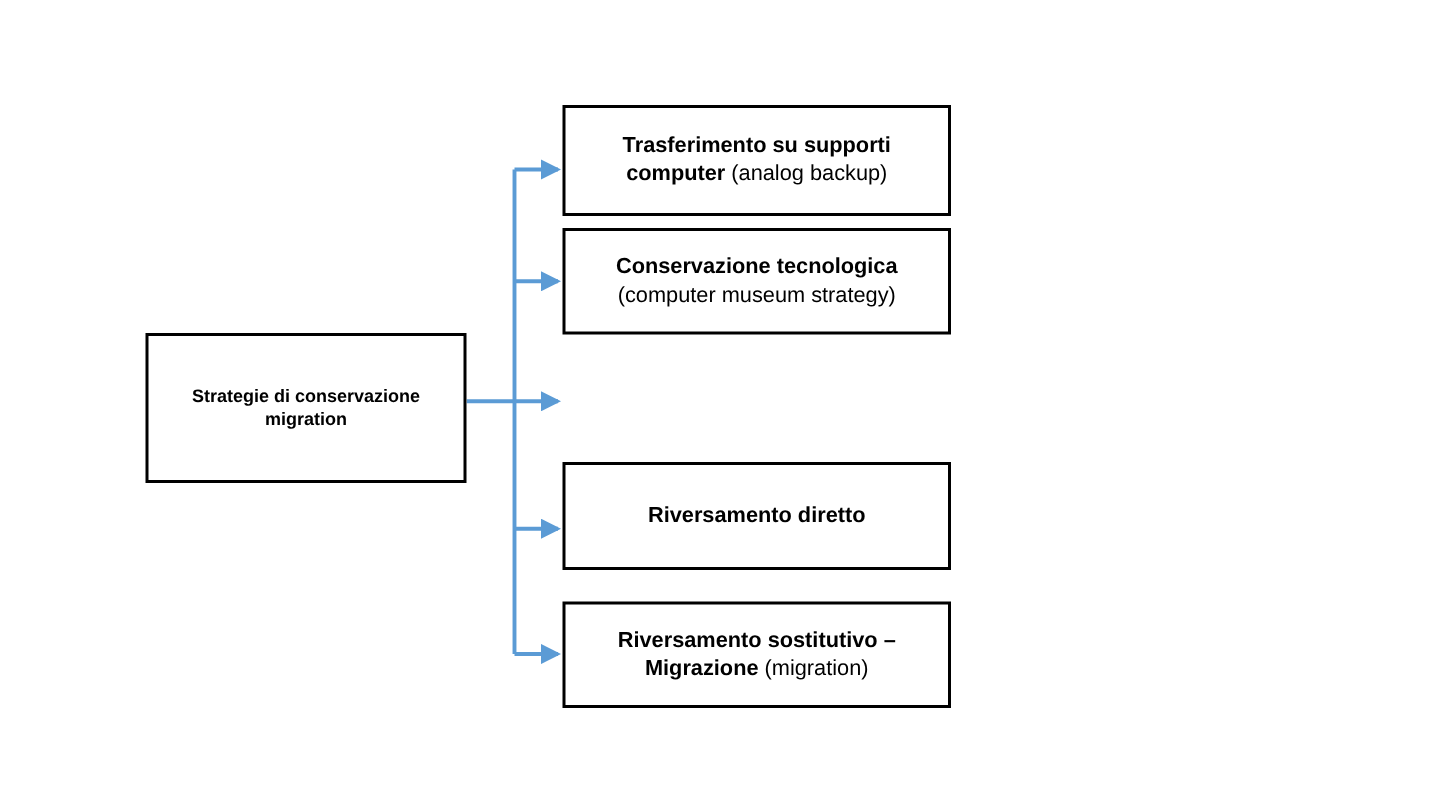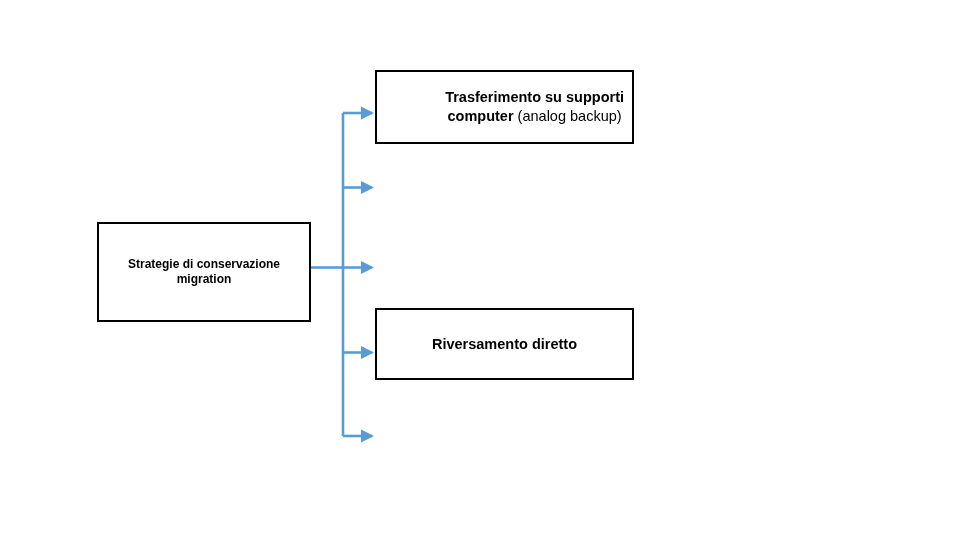--- a/index.html
+++ b/index.html
@@ -76,21 +76,21 @@
 
   
   .child-box {
     left: 375px;
     width: 259px;
   }
   .child-box .node-text {
     font-size: 14.5px;
   }
 
-  #node-analog   { top: 70px;  height: 74px; justify-content: flex-end; }
+  #node-analog   { top: 70px;  height: 74px; }
   #node-museum   { top: 152px; height: 71px; }
   #node-emul     { top: 232px; height: 71px; }
   #node-direct   { top: 308px; height: 72px; }
   #node-migration{ top: 401px; height: 71px; }
 </style>
 </head>
 <body>
 
 <div id="diagram-canvas">
 
@@ -121,22 +121,36 @@
   </div>
 
   <div class="node-box child-box" id="node-analog">
     <span class="node-text">
       <span class="bold-line">Trasferimento su supporti</span>
       <br>
       <span class="bold-line">computer</span><span class="inline-regular"> (analog backup)</span>
     </span>
   </div>
 
+  <div class="node-box child-box" id="node-museum">
+    <span class="node-text">
+      <span class="bold-line">Conservazione tecnologica</span>
+      <br>
+      <span class="regular-line">(computer museum strategy)</span>
+    </span>
+  </div>
 
 
   <div class="node-box child-box" id="node-direct">
     <span class="node-text">
       <span class="bold-line">Riversamento diretto</span>
     </span>
   </div>
 
+  <div class="node-box child-box" id="node-migration">
+    <span class="node-text">
+      <span class="bold-line">Riversamento sostitutivo –</span>
+      <br>
+      <span class="bold-line">Migrazione</span><span class="inline-regular"> (migration)</span>
+    </span>
+  </div>
 
 </div>
 
 </body></html>

